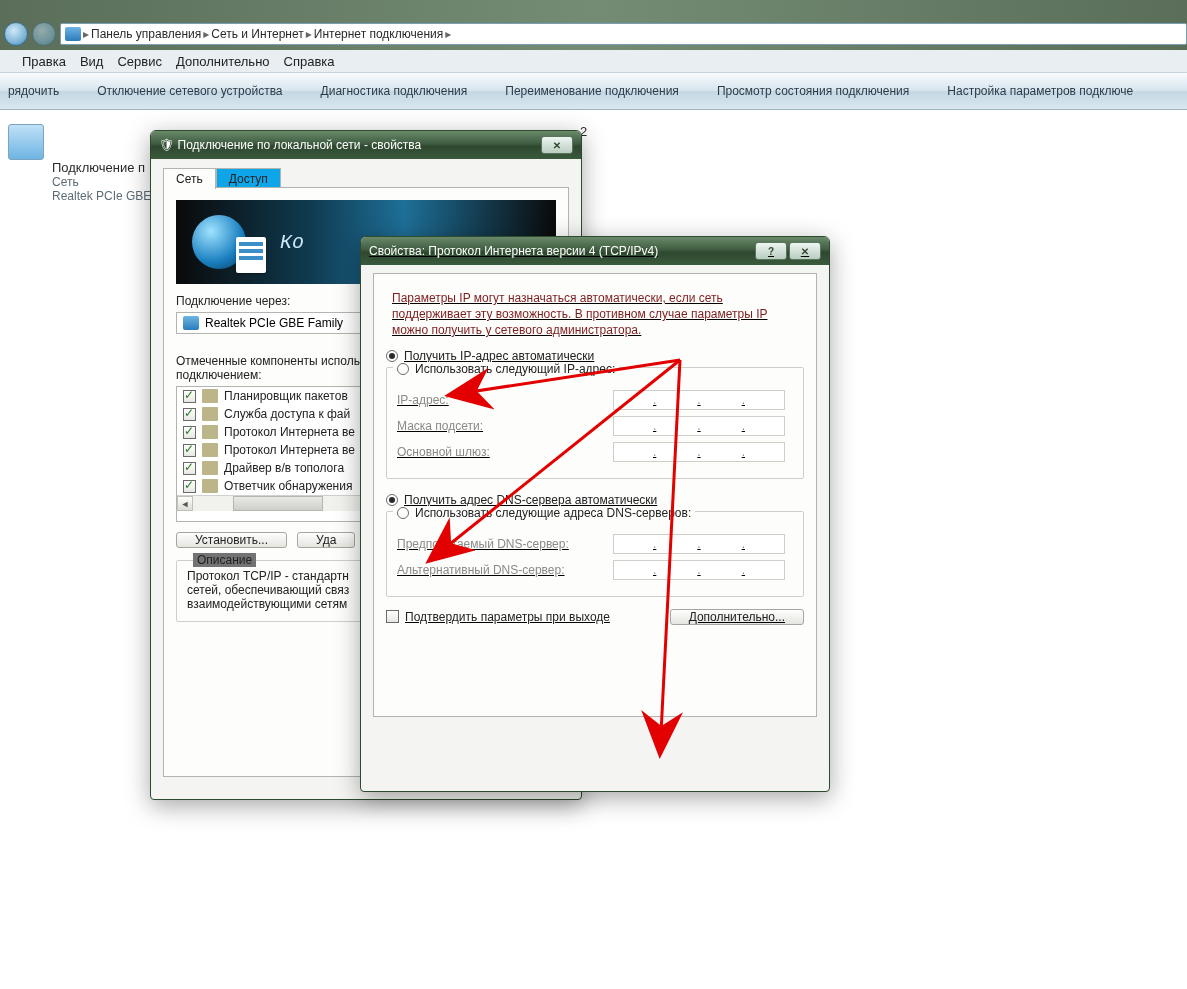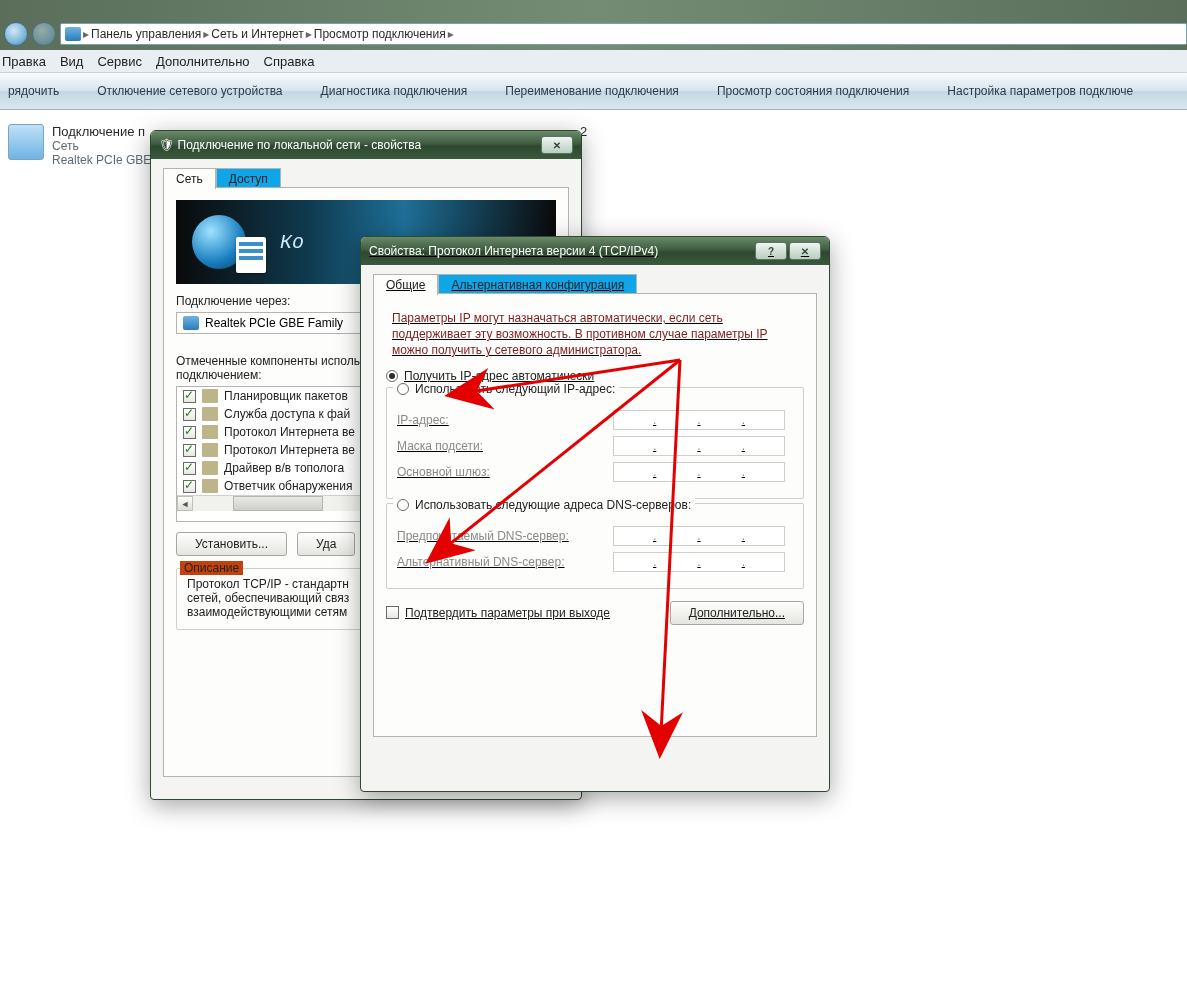--- a/index.html
+++ b/index.html
@@ -35,21 +35,21 @@
   .bc-icon {
     width: 16px; height: 14px; background: linear-gradient(#6fb4e3,#2a7cbb);
     border-radius: 2px; display:inline-block;
   }
 
   
   .menubar {
     position: absolute; left: 0; right: 0; top: 50px; height: 22px;
     background: #e9eef2;
     display: flex; align-items: center; gap: 14px;
-    padding: 0 2px; font-size: 13px; color: #222;
+    padding: 0 22px; font-size: 13px; color: #222;
   }
 
   
   .toolbar {
     position: absolute; left: 0; right: 0; top: 72px; height: 38px;
     background: linear-gradient(#f7fbfd,#d7e5ee 48%,#c4d7e3 52%,#d9e7f0);
     border-top: 1px solid #c5d3dc; border-bottom: 1px solid #9fb3c0;
     display: flex; align-items: center; gap: 38px;
     padding: 0 8px; font-size: 12px; color: #2b3b47;
   }
@@ -62,21 +62,21 @@
   }
   .net-item {
     position: absolute; left: 8px; top: 14px;
     display: flex; gap: 8px; align-items: flex-start;
   }
   .net-icon {
     width: 36px; height: 36px;
     background: linear-gradient(#bfe1f7,#6fb4e3);
     border: 1px solid #7aa4c1; border-radius: 3px;
   }
-  .net-labels div:first-child { color: #2a2a2a; font-size: 13px; }
+  .net-labels div:first-child { color: #2a2a2a; font-size: 13px; margin-top: 36px; }
   .net-labels div { color: #5c6b76; font-size: 12px; }
   .ghost-2 { position:absolute; left:580px; top:14px; font-size:13px; color:#2a2a2a; }
 
   
   .dlg {
     position: absolute;
     border: 1px solid #2e4a2e;
     border-radius: 6px 6px 4px 4px;
     background: #f4f4f2;
     box-shadow: 0 6px 24px rgba(0,0,0,0.35);
@@ -145,25 +145,25 @@
   .complist-row{display:flex;align-items:center;gap:6px;padding:2px 6px;font-size:12px;color:#222}
   .cb{width:13px;height:13px;border:1px solid #6a6a6a;background:linear-gradient(#fff,#e7e7e2);position:relative}
   .cb::after{content:"✓";position:absolute;left:0;top:-3px;font-size:12px;color:#2a7a2a}
   .row-icon{width:16px;height:14px;background:#bdb58a;border-radius:1px}
   .hscroll{height:16px;background:#ececea;border-top:1px solid #d0d0cc;display:flex}
   .hscroll .btn{width:16px;background:linear-gradient(#fdfdfb,#ddddd7);border:1px solid #c0c0ba;display:flex;align-items:center;justify-content:center;font-size:9px;color:#555}
   .hscroll .track{flex:1;background:#f1f1ee}
   .hscroll .thumb{width:90px;height:100%;background:linear-gradient(#e9e9e5,#cfcfca);border:1px solid #b6b6b0;margin-left:40px}
 
   .btn-row{display:flex;gap:10px;margin-top:10px}
-  .pushbtn{height:24px;padding:0 18px;border:1px solid #a6a6a0;border-radius:3px;background:linear-gradient(#fefefe,#e5e5e0);font-size:12px;color:#222;display:flex;align-items:center;justify-content:center}
+  .pushbtn{height:16px;padding:0 18px;border:1px solid #a6a6a0;border-radius:3px;background:linear-gradient(#fefefe,#e5e5e0);font-size:12px;color:#222;display:flex;align-items:center;justify-content:center}
   .pushbtn.default{border-color:#3b8fd1;box-shadow:0 0 0 1px #7fb9e6 inset}
 
   .groupbox{border:1px solid #cfcfca;border-radius:2px;margin-top:12px;padding:8px 10px 10px;position:relative}
-  .groupbox .gtitle{position:absolute;top:-8px;left:3px;background:#c2410c;padding:0 4px;font-size:12px;color:#222}
+  .groupbox .gtitle{position:absolute;top:-8px;left:16px;background:#737373;padding:0 4px;font-size:12px;color:#222}
 
   
   .dlg2 { left:360px; top:236px; width:470px; height:556px;text-decoration:underline; }
   .help-txt{font-size:12px;color:#7f1d1d;line-height:1.35;margin:6px 6px 10px}
   .radio{display:flex;align-items:center;gap:6px;font-size:12px;color:#222;margin:4px 0}
   .r-circle{width:12px;height:12px;border:1px solid #6a6a6a;border-radius:50%;background:#fff;position:relative}
   .r-circle.sel::after{content:"";position:absolute;left:2px;top:2px;width:6px;height:6px;border-radius:50%;background:#2a2a2a}
   .form-row{display:flex;align-items:center;gap:16px;margin:6px 0}
   .form-row .flab{width:200px;color:#8a8a86;font-size:12px}
   .ipbox{width:172px;height:20px;border:1px solid #cfcfca;background:#fff;color:#8a8a86;font-size:12px;display:flex;align-items:center;justify-content:space-evenly}
@@ -184,21 +184,21 @@
 <div class="addr-bar">
   <div class="nav-circle"></div>
   <div class="nav-circle" style="opacity:.5"></div>
   <div class="breadcrumb">
     <span class="bc-icon"></span>
     <span class="bc-sep">▸</span>
     <span>Панель управления</span>
     <span class="bc-sep">▸</span>
     <span>Сеть и Интернет</span>
     <span class="bc-sep">▸</span>
-    <span>Просмотр подключения</span>
+    <span>Интернет подключения</span>
     <span class="bc-sep">▸</span>
   </div>
 </div>
 
 <div class="menubar">
   <span>Правка</span>
   <span>Вид</span>
   <span>Сервис</span>
   <span>Дополнительно</span>
   <span>Справка</span>
@@ -310,24 +310,20 @@
 </div>
 
 <div class="dlg dlg2">
   <div class="dlg-title">
     <span>Свойства: Протокол Интернета версии 4 (TCP/IPv4)</span>
     <div class="spacer"></div>
     <div class="title-btn">?</div>
     <div class="title-btn">✕</div>
   </div>
   <div class="dlg-body">
-    <div class="tabs">
-      <div class="tab active">Общие</div>
-      <div class="tab">Альтернативная конфигурация</div>
-    </div>
     <div class="tab-pane" style="height:444px">
       <div class="help-txt">Параметры IP могут назначаться автоматически, если сеть поддерживает эту возможность. В противном случае параметры IP можно получить у сетевого администратора.</div>
 
       <div class="radio">
         <div class="r-circle sel"></div>
         <span>Получить IP-адрес автоматически</span>
       </div>
 
       <div class="groupbox" style="margin-top:4px">
         <div class="radio" style="position:absolute;top:-10px;left:6px;background:#fdfdfc;padding:0 4px">
@@ -354,20 +350,24 @@
         <div class="form-row">
             <div class="flab">Основной шлюз:</div>
             <div class="ipbox">
               <span>.</span>
               <span>.</span>
               <span>.</span>
             </div>
           </div>
       </div>
 
+      <div class="radio" style="margin-top:14px">
+        <div class="r-circle sel"></div>
+        <span>Получить адрес DNS-сервера автоматически</span>
+      </div>
 
       <div class="groupbox" style="margin-top:4px">
         <div class="radio" style="position:absolute;top:-10px;left:6px;background:#fdfdfc;padding:0 4px">
           <div class="r-circle"></div>
           <span>Использовать следующие адреса DNS-серверов:</span>
         </div>
         <div style="height:8px"></div>
         <div class="form-row">
             <div class="flab">Предпочитаемый DNS-сервер:</div>
             <div class="ipbox">

